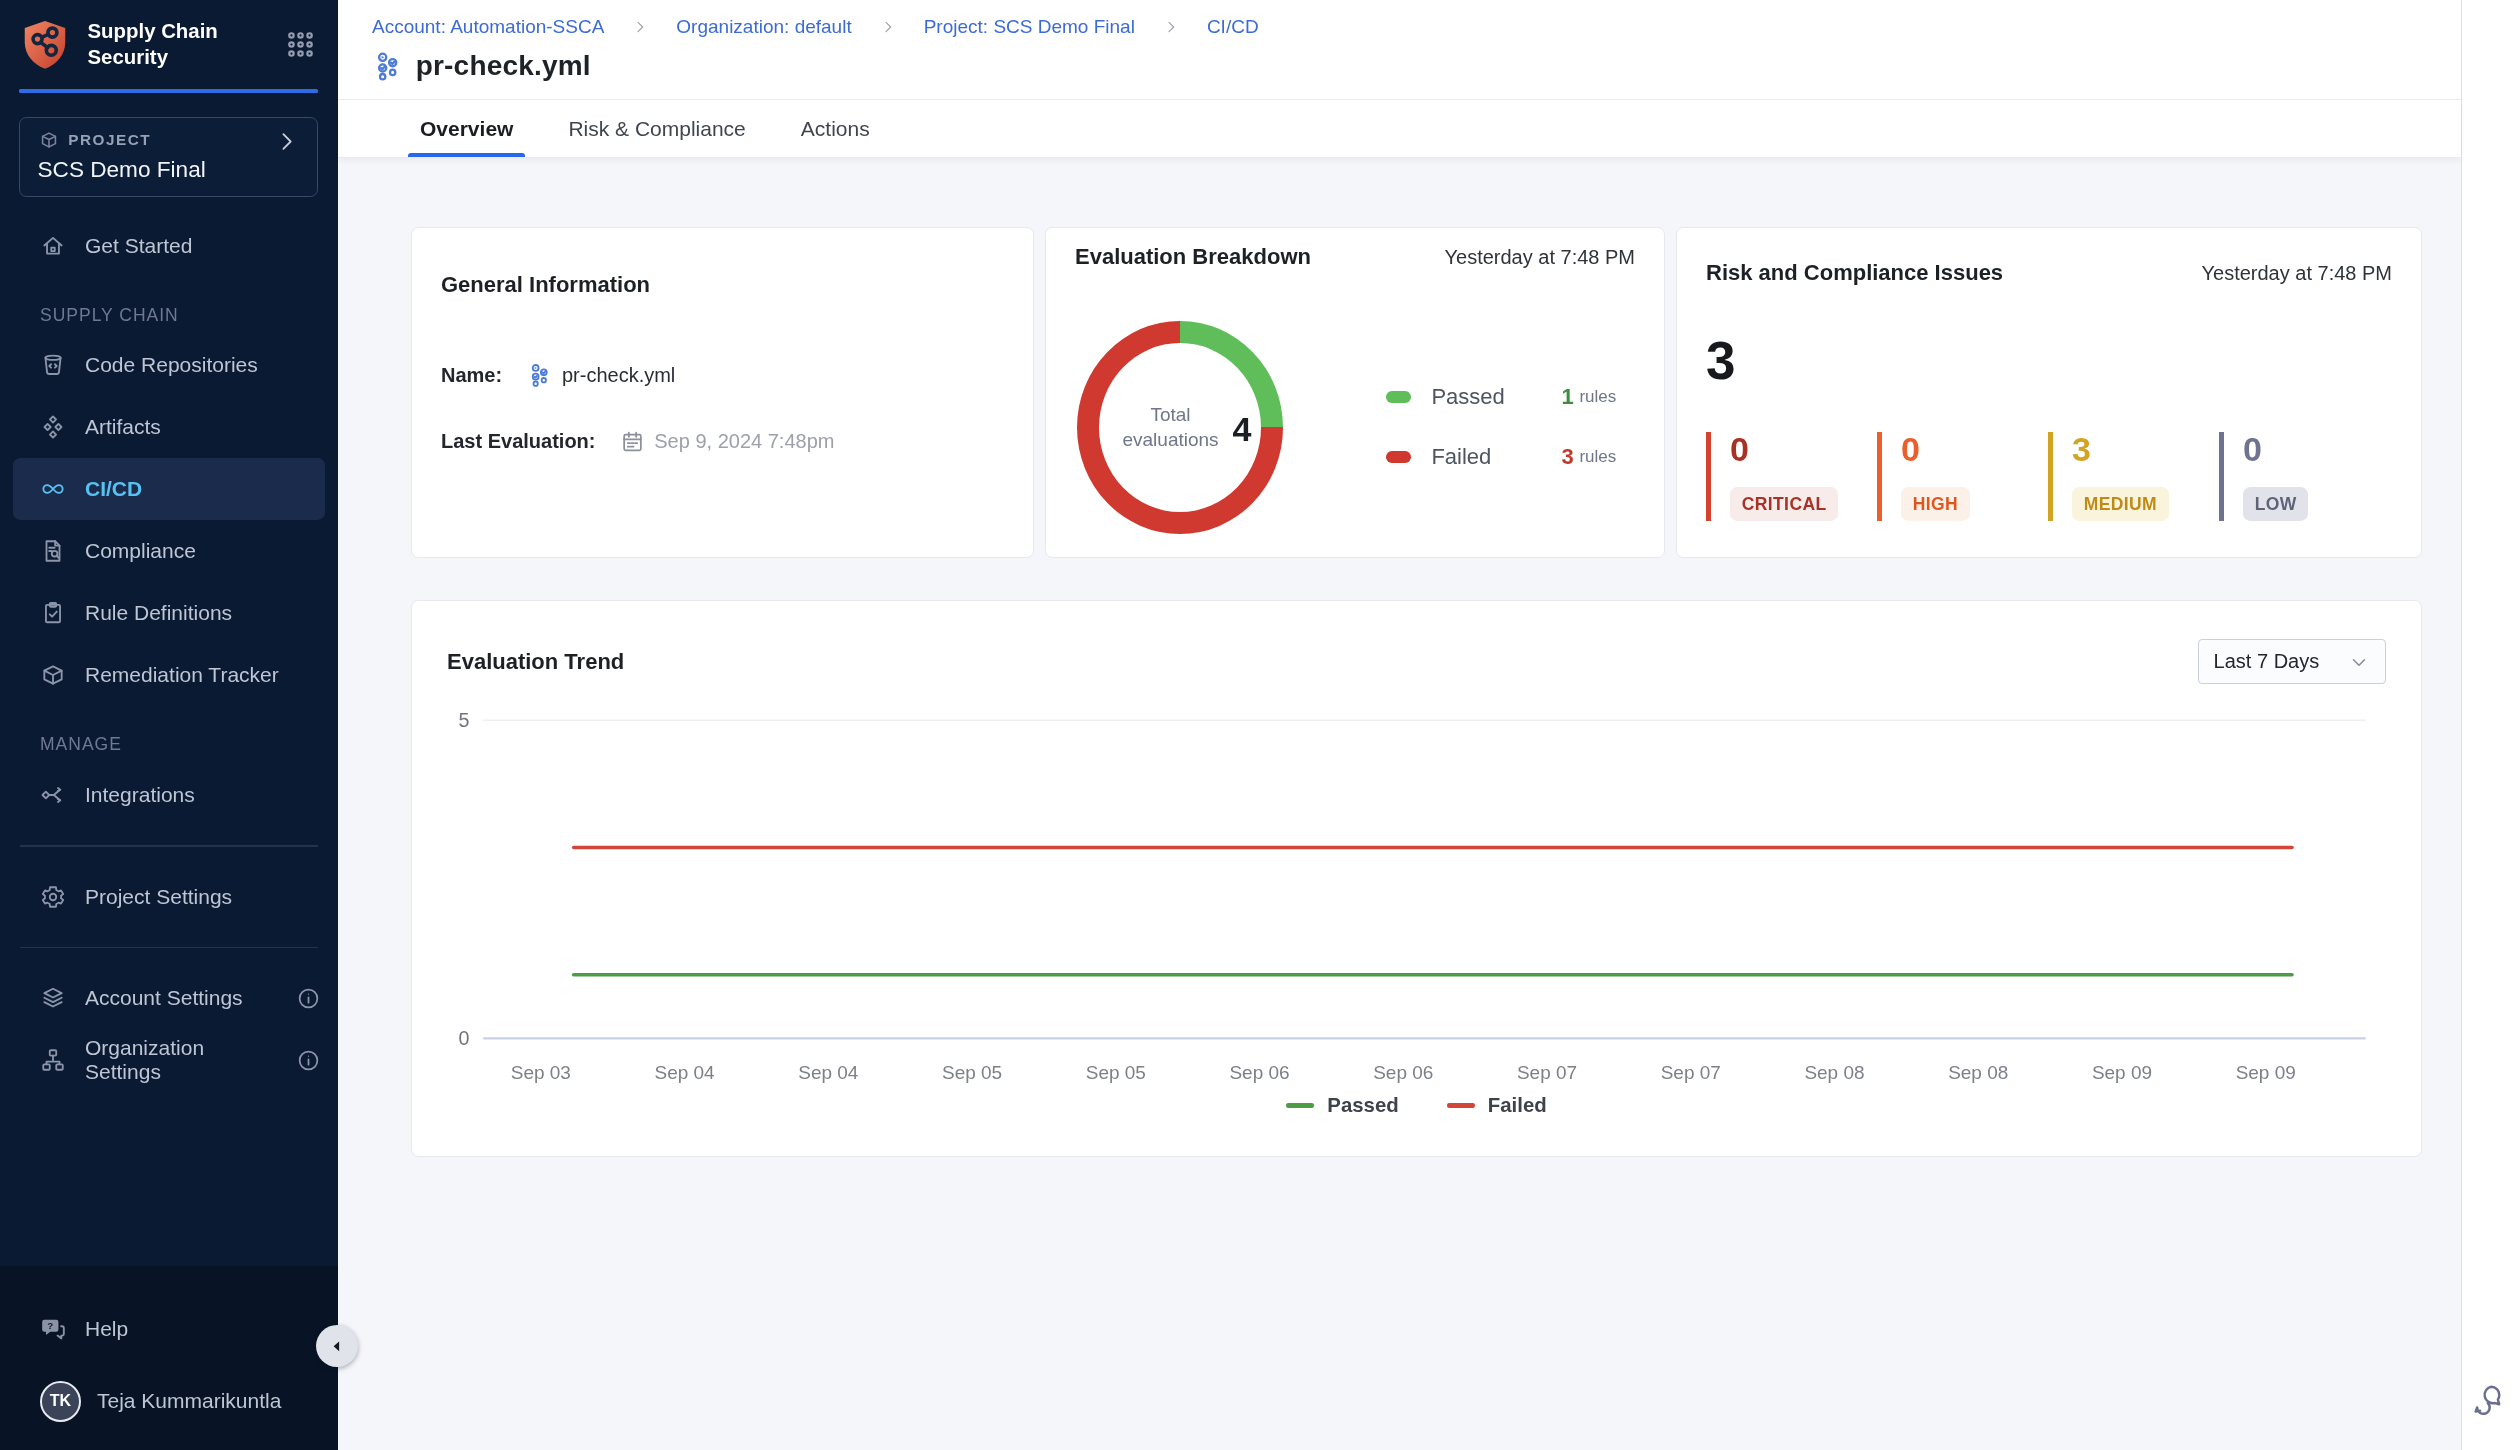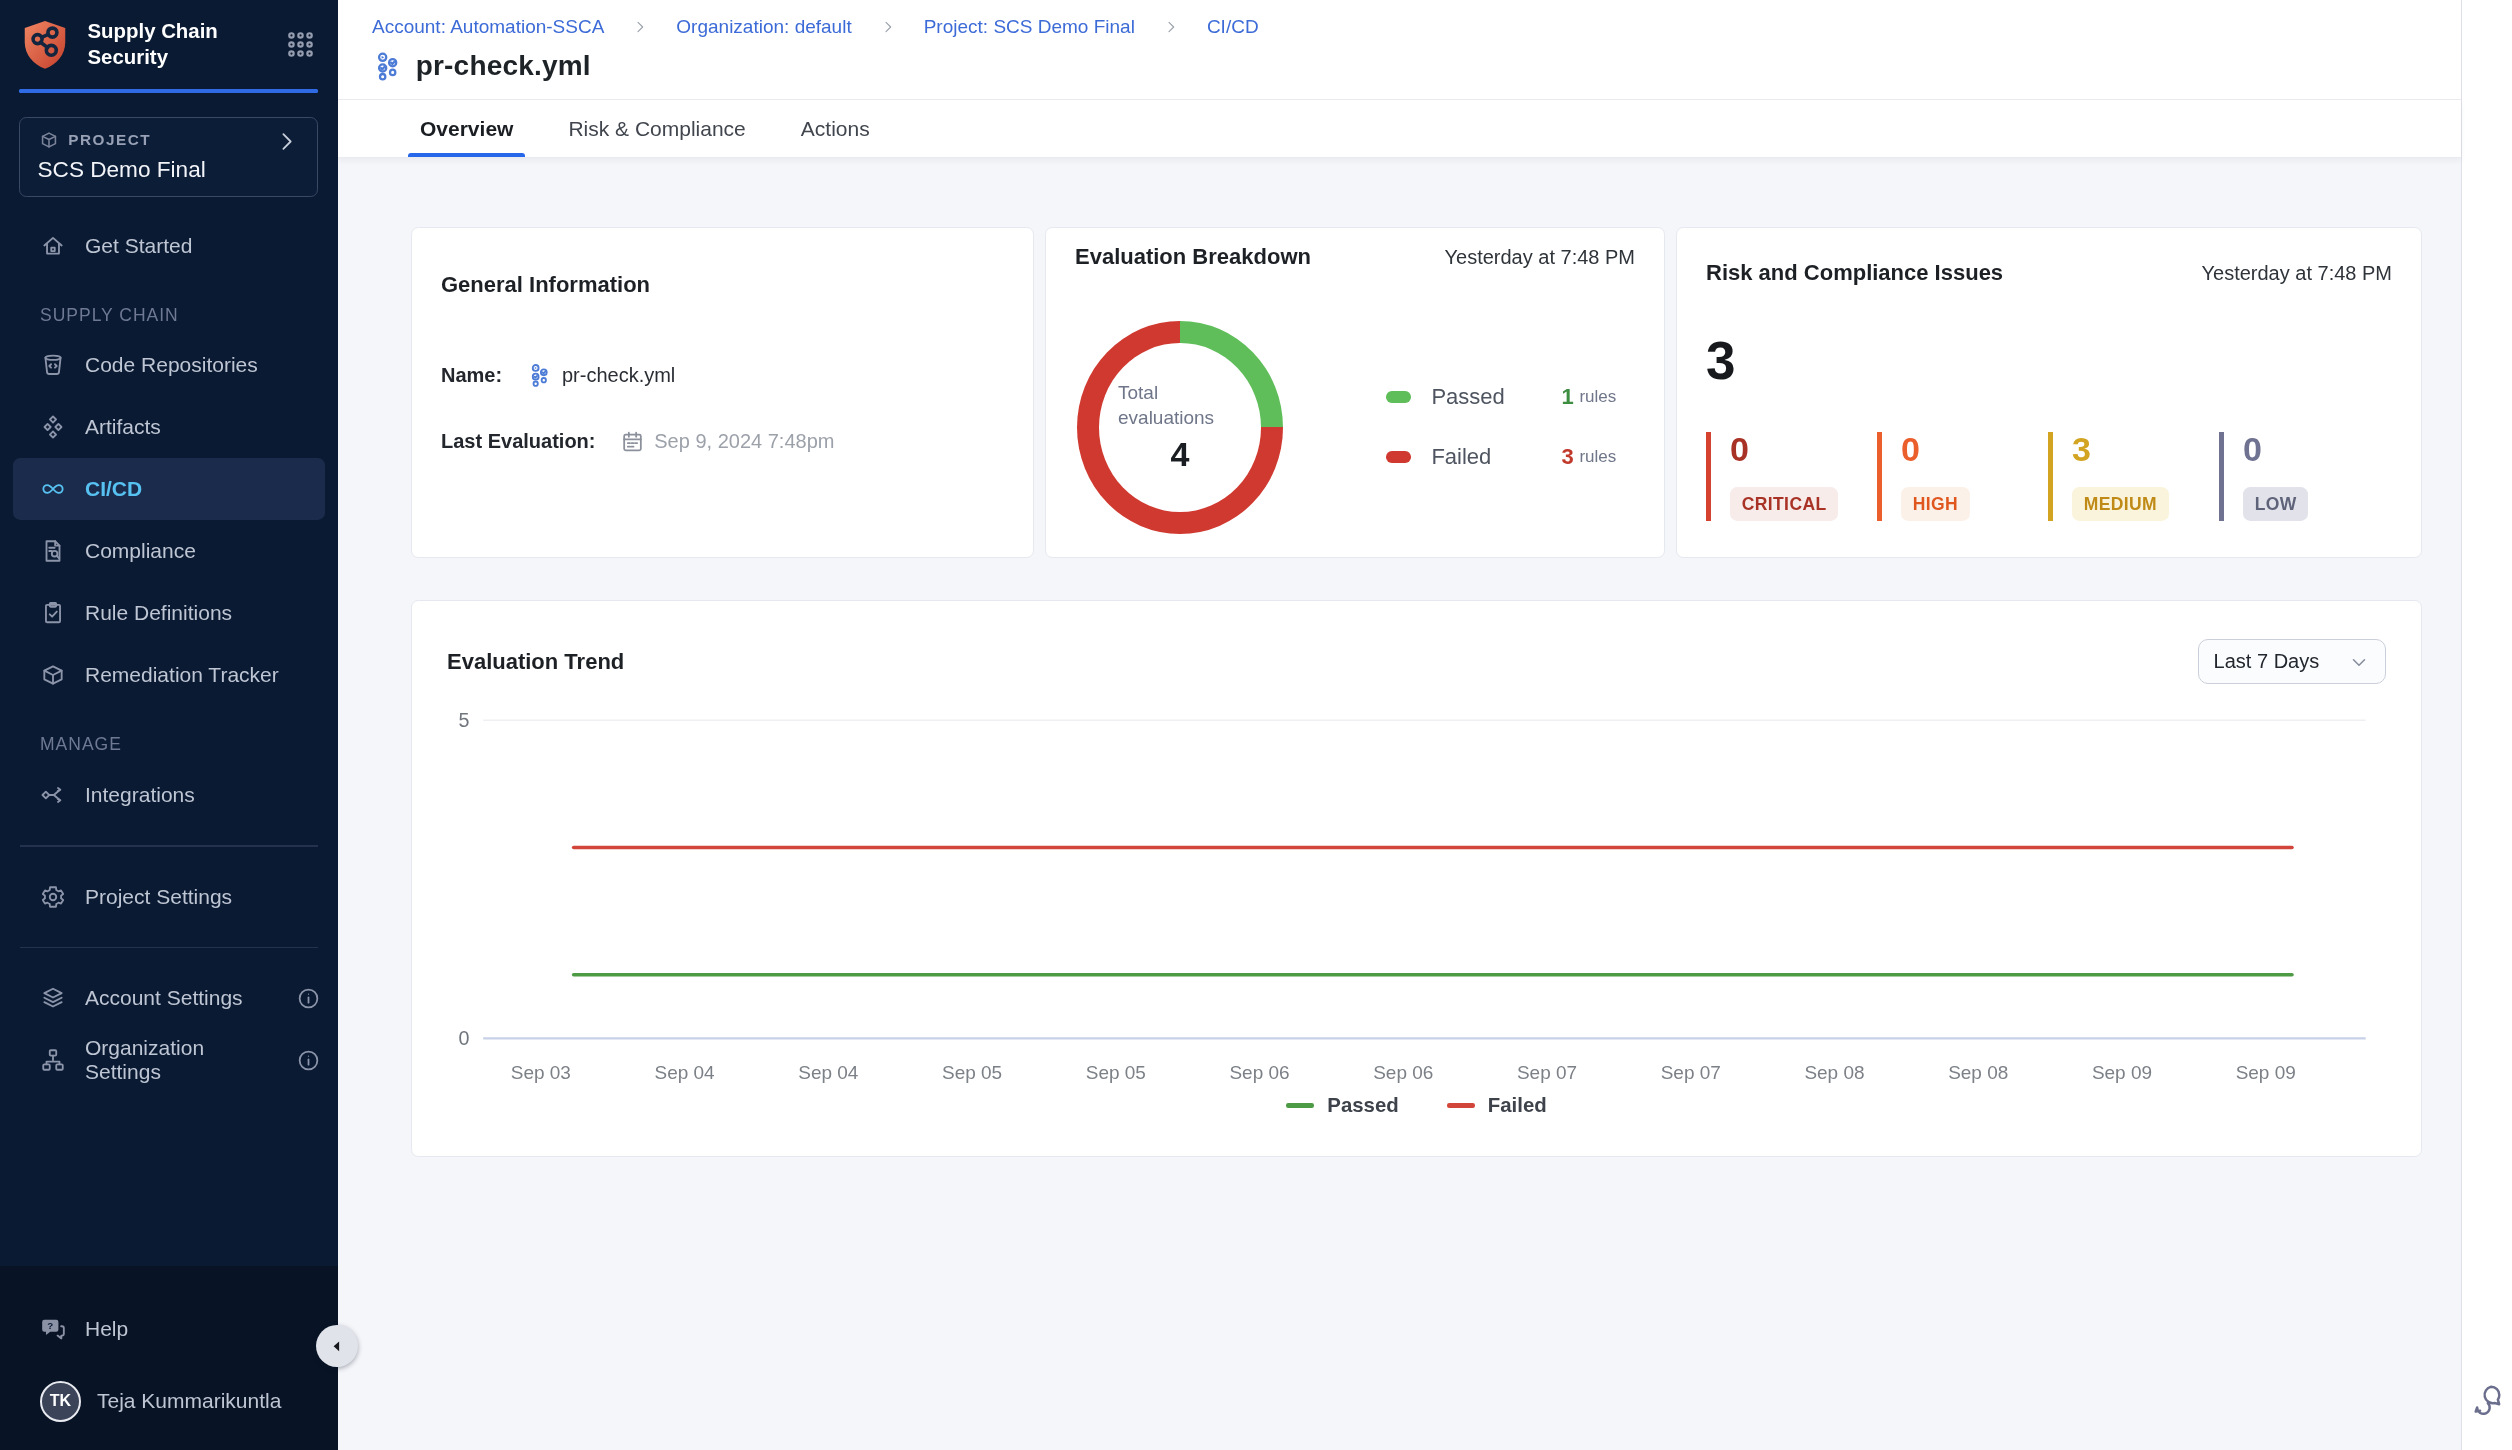--- a/index.html
+++ b/index.html
@@ -58,21 +58,21 @@
   .info-row{display:flex;align-items:center;gap:25px;font-size:20px;margin-top:41px}
   .info-row.first{margin-top:64px}
   .info-label{font-weight:bold;color:#23272D}
   .info-val{display:flex;align-items:center;gap:8.8px;color:#2A2E34}
   .info-val .pipe-ic{width:26px;height:26px}
   .cal-ic{width:25px;height:25px;color:#8B909B}
   .muted{color:#9CA1AA}
 
   .card.breakdown{width:620px;height:331px;padding:16px 29px 0;position:relative}
   .donut{position:absolute;left:31px;top:93px;width:206px;height:213px;border-radius:50%}
-  .donut-hole{position:absolute;inset:22px;background:#FFF;border-radius:50%;display:flex;flex-direction:column;align-items:center;justify-content:center;}
+  .donut-hole{position:absolute;inset:22px;background:#FFF;border-radius:50%;display:flex;flex-direction:row;align-items:center;justify-content:center;text-align:center}
   .donut-label{font-size:19px;color:#6F7689;width:124px;line-height:1.3}
   .donut-num{font-size:34px;font-weight:bold;color:#1A1D21;margin-top:4.4px}
   .bd-legend{position:absolute;left:340px;top:156px;display:flex;flex-direction:column;gap:34px}
   .bd-row{display:flex;align-items:center;font-size:22px;color:#4E5560}
   .pill{width:25px;height:11.7px;border-radius:5.8px;margin-right:20.4px}
   .bd-label{width:130px}
   .bd-count{font-weight:bold;font-size:22px}
   .cnt-green{color:#3E8E41}.cnt-red{color:#C0392B}
   .bd-unit{font-size:17px;color:#6F7689;margin-left:5.8px}
 
@@ -82,21 +82,21 @@
   .sev{width:171px;border-left:5.1px solid;padding-left:19px;height:89px;display:flex;flex-direction:column;justify-content:space-between}
   .sev-num{font-size:34px;font-weight:bold;line-height:1}
   .sev-badge{align-self:flex-start;font-size:17.5px;font-weight:bold;padding:6.6px 11.7px;border-radius:7.3px;letter-spacing:0.4px}
   .sev.critical{border-color:#D5422F}.sev.critical .sev-num{color:#A93226}.sev.critical .sev-badge{background:#F8ECEA;color:#A93226}
   .sev.high{border-color:#EB5F2D}.sev.high .sev-num{color:#EB5F2D}.sev.high .sev-badge{background:#FCF1E8;color:#E0561F}
   .sev.medium{border-color:#D3A421}.sev.medium .sev-num{color:#D3A421}.sev.medium .sev-badge{background:#FBF4DC;color:#C08A16}
   .sev.low{border-color:#6F7391}.sev.low .sev-num{color:#6F7391}.sev.low .sev-badge{background:#E2E3EA;color:#5F6379}
 
   .card.trend{margin-top:42px;height:557px;padding:38px 35px;display:flex;flex-direction:column}
   .trend-header{display:flex;align-items:center}
-  .dropdown{margin-left:auto;width:188px;height:45px;border:1.5px solid #CBCFDA;border-radius:10px;background:#FBFCFE;display:flex;align-items:center;padding:0 14.6px;font-size:20px;color:#23272E;cursor:pointer}
+  .dropdown{margin-left:auto;width:188px;height:45px;border:1.5px solid #CBCFDA;border-radius:4px;background:#FBFCFE;display:flex;align-items:center;padding:0 14.6px;font-size:20px;color:#23272E;cursor:pointer}
   .dd-chev{margin-left:auto;width:22px;height:22px;color:#878D9C}
   .chart-box{margin-top:10.2px;height:394px;position:relative}
   .chart-box svg{position:absolute;inset:0}
   .trend-legend{display:flex;justify-content:center;gap:48px;margin-top:5.8px}
   .tl-item{display:flex;align-items:center;gap:13px;font-size:20.4px;font-weight:bold;color:#3E434B;cursor:pointer}
   .tl-dash{width:28px;height:5.1px;border-radius:2.2px}
 
   
   .rail{width:51px;background:#FFF;border-left:1.5px solid #DEE0E9;display:flex;flex-direction:column;align-items:center;justify-content:flex-end;padding-bottom:35px}
   .chat-ic{width:35px;height:35px;color:#6B6F8D;cursor:pointer}

